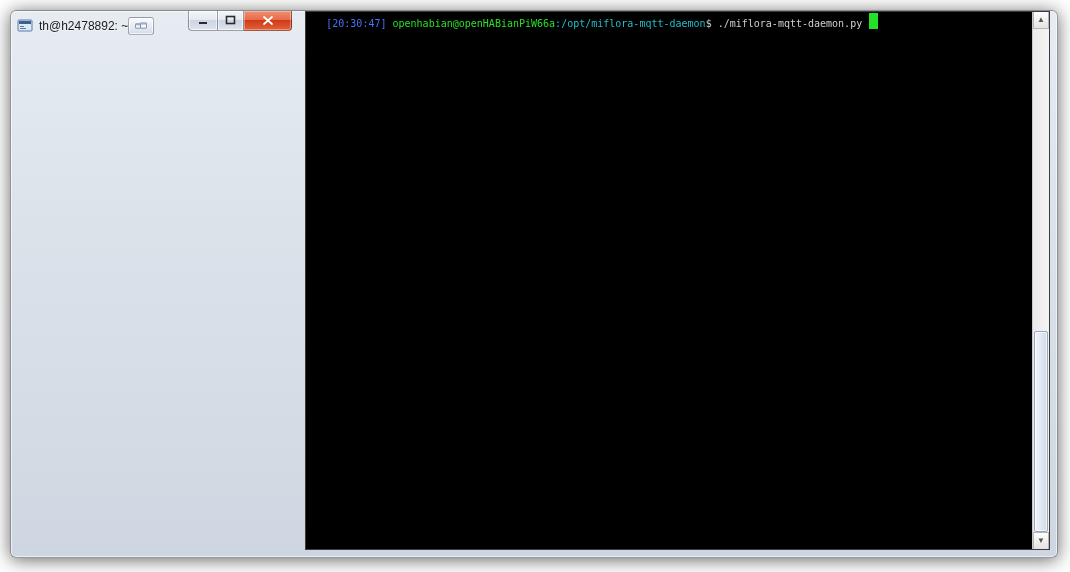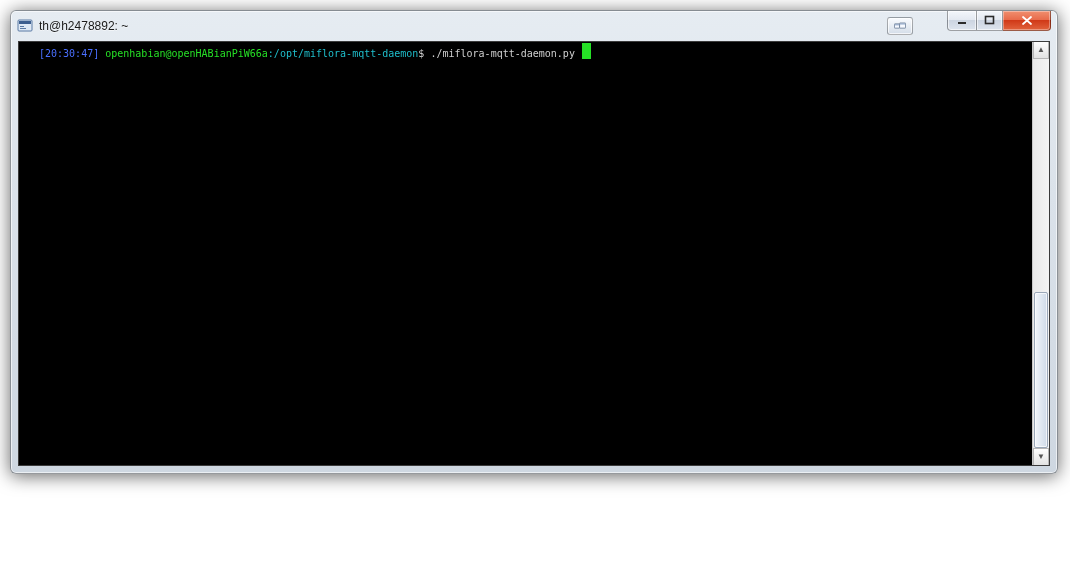--- a/index.html
+++ b/index.html
@@ -9,27 +9,27 @@
       width: 1070px;
       height: 572px;
       position: relative;
       overflow: hidden;
     }
     .window {
       position: absolute;
       top: 10px;
       left: 10px;
       width: 1048px;
-      height: 464px;
+      height: 548px;
       border: 1px solid rgba(0,0,0,.35);
       border-radius: 6px;
       background: linear-gradient(to bottom, #e6ecf2 0%, #dbe2ea 40%, #ced7e1 100%);
       box-shadow: inset 0 0 0 1px rgba(255,255,255,.6), 0 2px 18px rgba(0,0,0,.6);
       display: flex;
-      flex-direction: column;
+      flex-direction: row;
       overflow: hidden;
     }
     .titlebar {
       height: 30px;
       display: flex;
       align-items: center;
       padding: 0 6px;
       position: relative;
       flex: 0 0 30px;
     }

